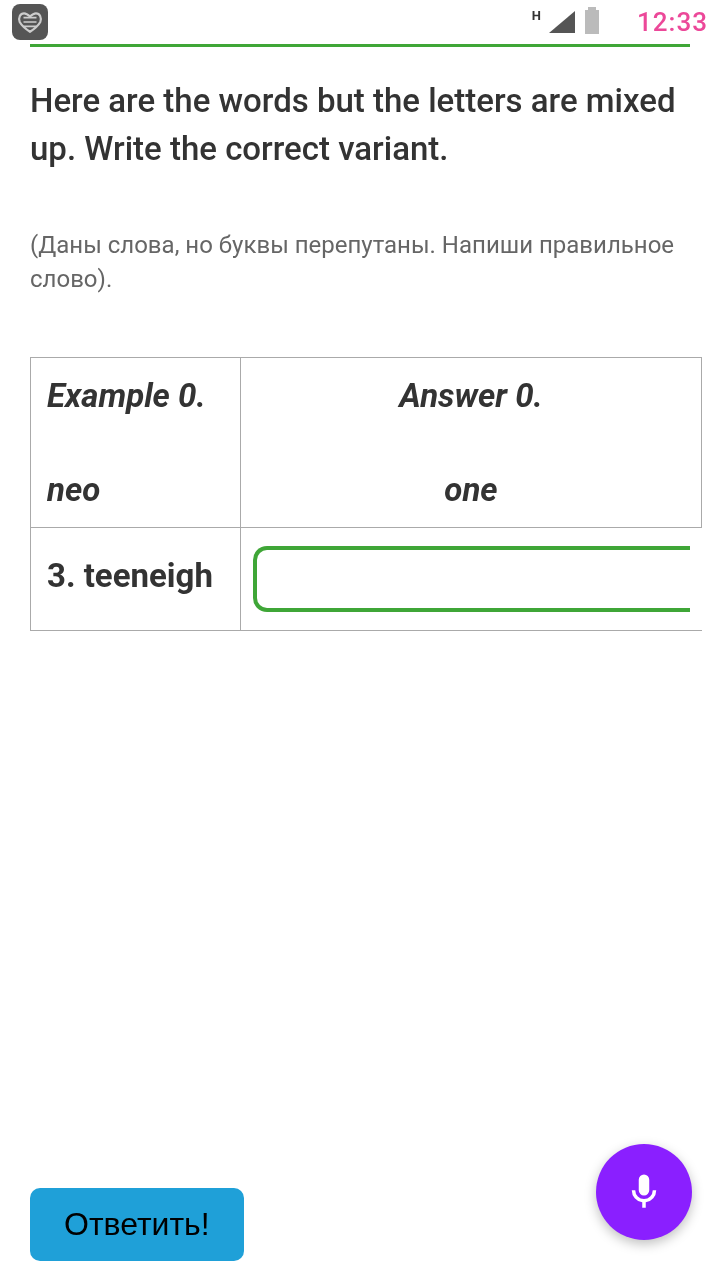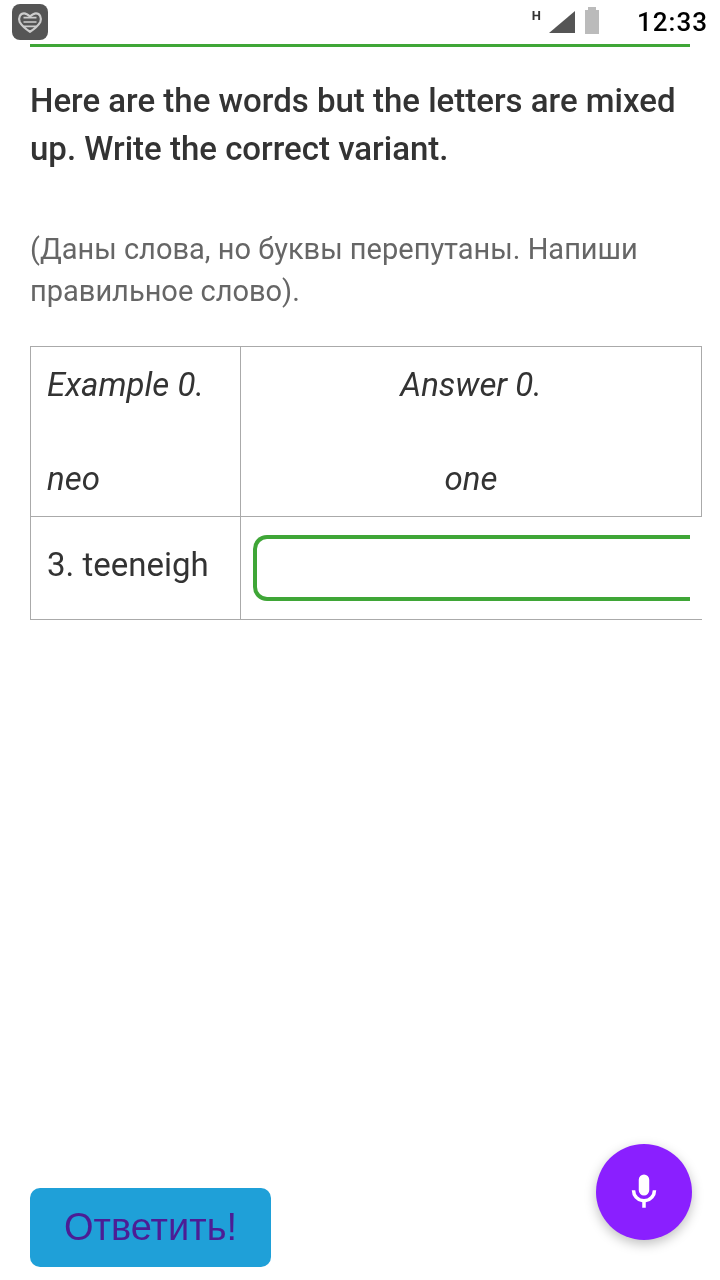--- a/index.html
+++ b/index.html
@@ -7,30 +7,30 @@
   
   .status-bar { height: 44px; display: flex; align-items: center; justify-content: space-between; padding: 0 12px; background: #fff; }
   .status-left { display: flex; align-items: center; }
   .app-icon { width: 36px; height: 36px; background: #555; border-radius: 8px; display: flex; align-items: center; justify-content: center; }
   .app-icon svg { width: 26px; height: 26px; }
   .status-right { display: flex; align-items: center; gap: 10px; }
   .h-label { font-size: 13px; font-weight: 700; color: #333; margin-right: -2px; margin-top: -14px; }
   .signal-icon { width: 0; height: 0; border-style: solid; border-width: 0 0 22px 26px; border-color: transparent transparent #555 transparent; }
   .battery-icon { width: 14px; height: 24px; background: #bbb; position: relative; }
   .battery-icon::before { content: ""; position: absolute; top: -3px; left: 3px; width: 8px; height: 3px; background: #bbb; }
-  .clock { font-size: 26px; font-weight: 500; color: #000000; letter-spacing: 1px; margin-left: 28px; }
+  .clock { font-size: 26px; font-weight: 500; color: #ec4899; letter-spacing: 1px; margin-left: 28px; }
   
   .top-line { height: 3px; background: #3fa637; margin: 0 30px 0 30px; }
   
   .content { padding: 30px 18px 0 30px; }
   
   .instruction { font-size: 33px; color: #333; line-height: 1.45; font-weight: 500; }
-  .instruction-ru { font-size: 29px; color: #666; line-height: 1.45; margin-top: 55px; }
+  .instruction-ru { font-size: 24px; color: #666; line-height: 1.45; margin-top: 55px; }
   
-  table.exercise { border-collapse: collapse; width: 100%; margin-top: 34px; table-layout: fixed; }
+  table.exercise { border-collapse: collapse; width: 100%; margin-top: 60px; table-layout: fixed; font-weight: bold; }
   table.exercise td { border: 1px solid #aaa; padding: 18px 16px; font-size: 33px; color: #333; vertical-align: top; }
   table.exercise tr:first-child td:first-child { width: 210px; }
   
   .example-col { font-style: italic; }
   .example-col .ex-word { display: block; margin-top: 55px; }
   .answer-col { font-style: italic; text-align: center; }
   .answer-col .ans-word { display: block; margin-top: 55px; }
   
   .prompt-cell { font-size: 32px; color: #333; padding: 28px 16px !important; }
   .input-cell { padding: 18px 12px 18px 12px !important; border-right: none !important; }
@@ -38,22 +38,22 @@
   .answer-input {
     width: 100%; height: 66px; border: 4px solid #3fa637; border-radius: 14px; border-right: none;
     border-top-right-radius: 0; border-bottom-right-radius: 0;
     font-size: 30px; padding: 0 14px; outline: none; background: #fff;
   }
   .answer-input.active { border-color: #d81b8c; }
   .caret { display: inline-block; width: 2px; height: 36px; background: #333; vertical-align: middle; margin-left: 2px; }
   
   .submit-btn {
     position: absolute; left: 30px; top: 1188px;
-    background: #1fa0d8; color: #4c1d95; border: none; border-radius: 10px;
-    font-size: 38px; padding: 18px 34px; font-weight: 400;
+    background: #1fa0d8; color: #000000; border: none; border-radius: 10px;
+    font-size: 32px; padding: 18px 34px; font-weight: 400;
   }
   
   .mic-fab {
     position: absolute; right: 28px; bottom: 40px;
     width: 96px; height: 96px; border-radius: 50%; background: #8a1fff;
     display: flex; align-items: center; justify-content: center;
     box-shadow: 0 4px 12px rgba(0,0,0,0.25);
   }
   .mic-fab svg { width: 42px; height: 42px; fill: #fff; }
 </style>

